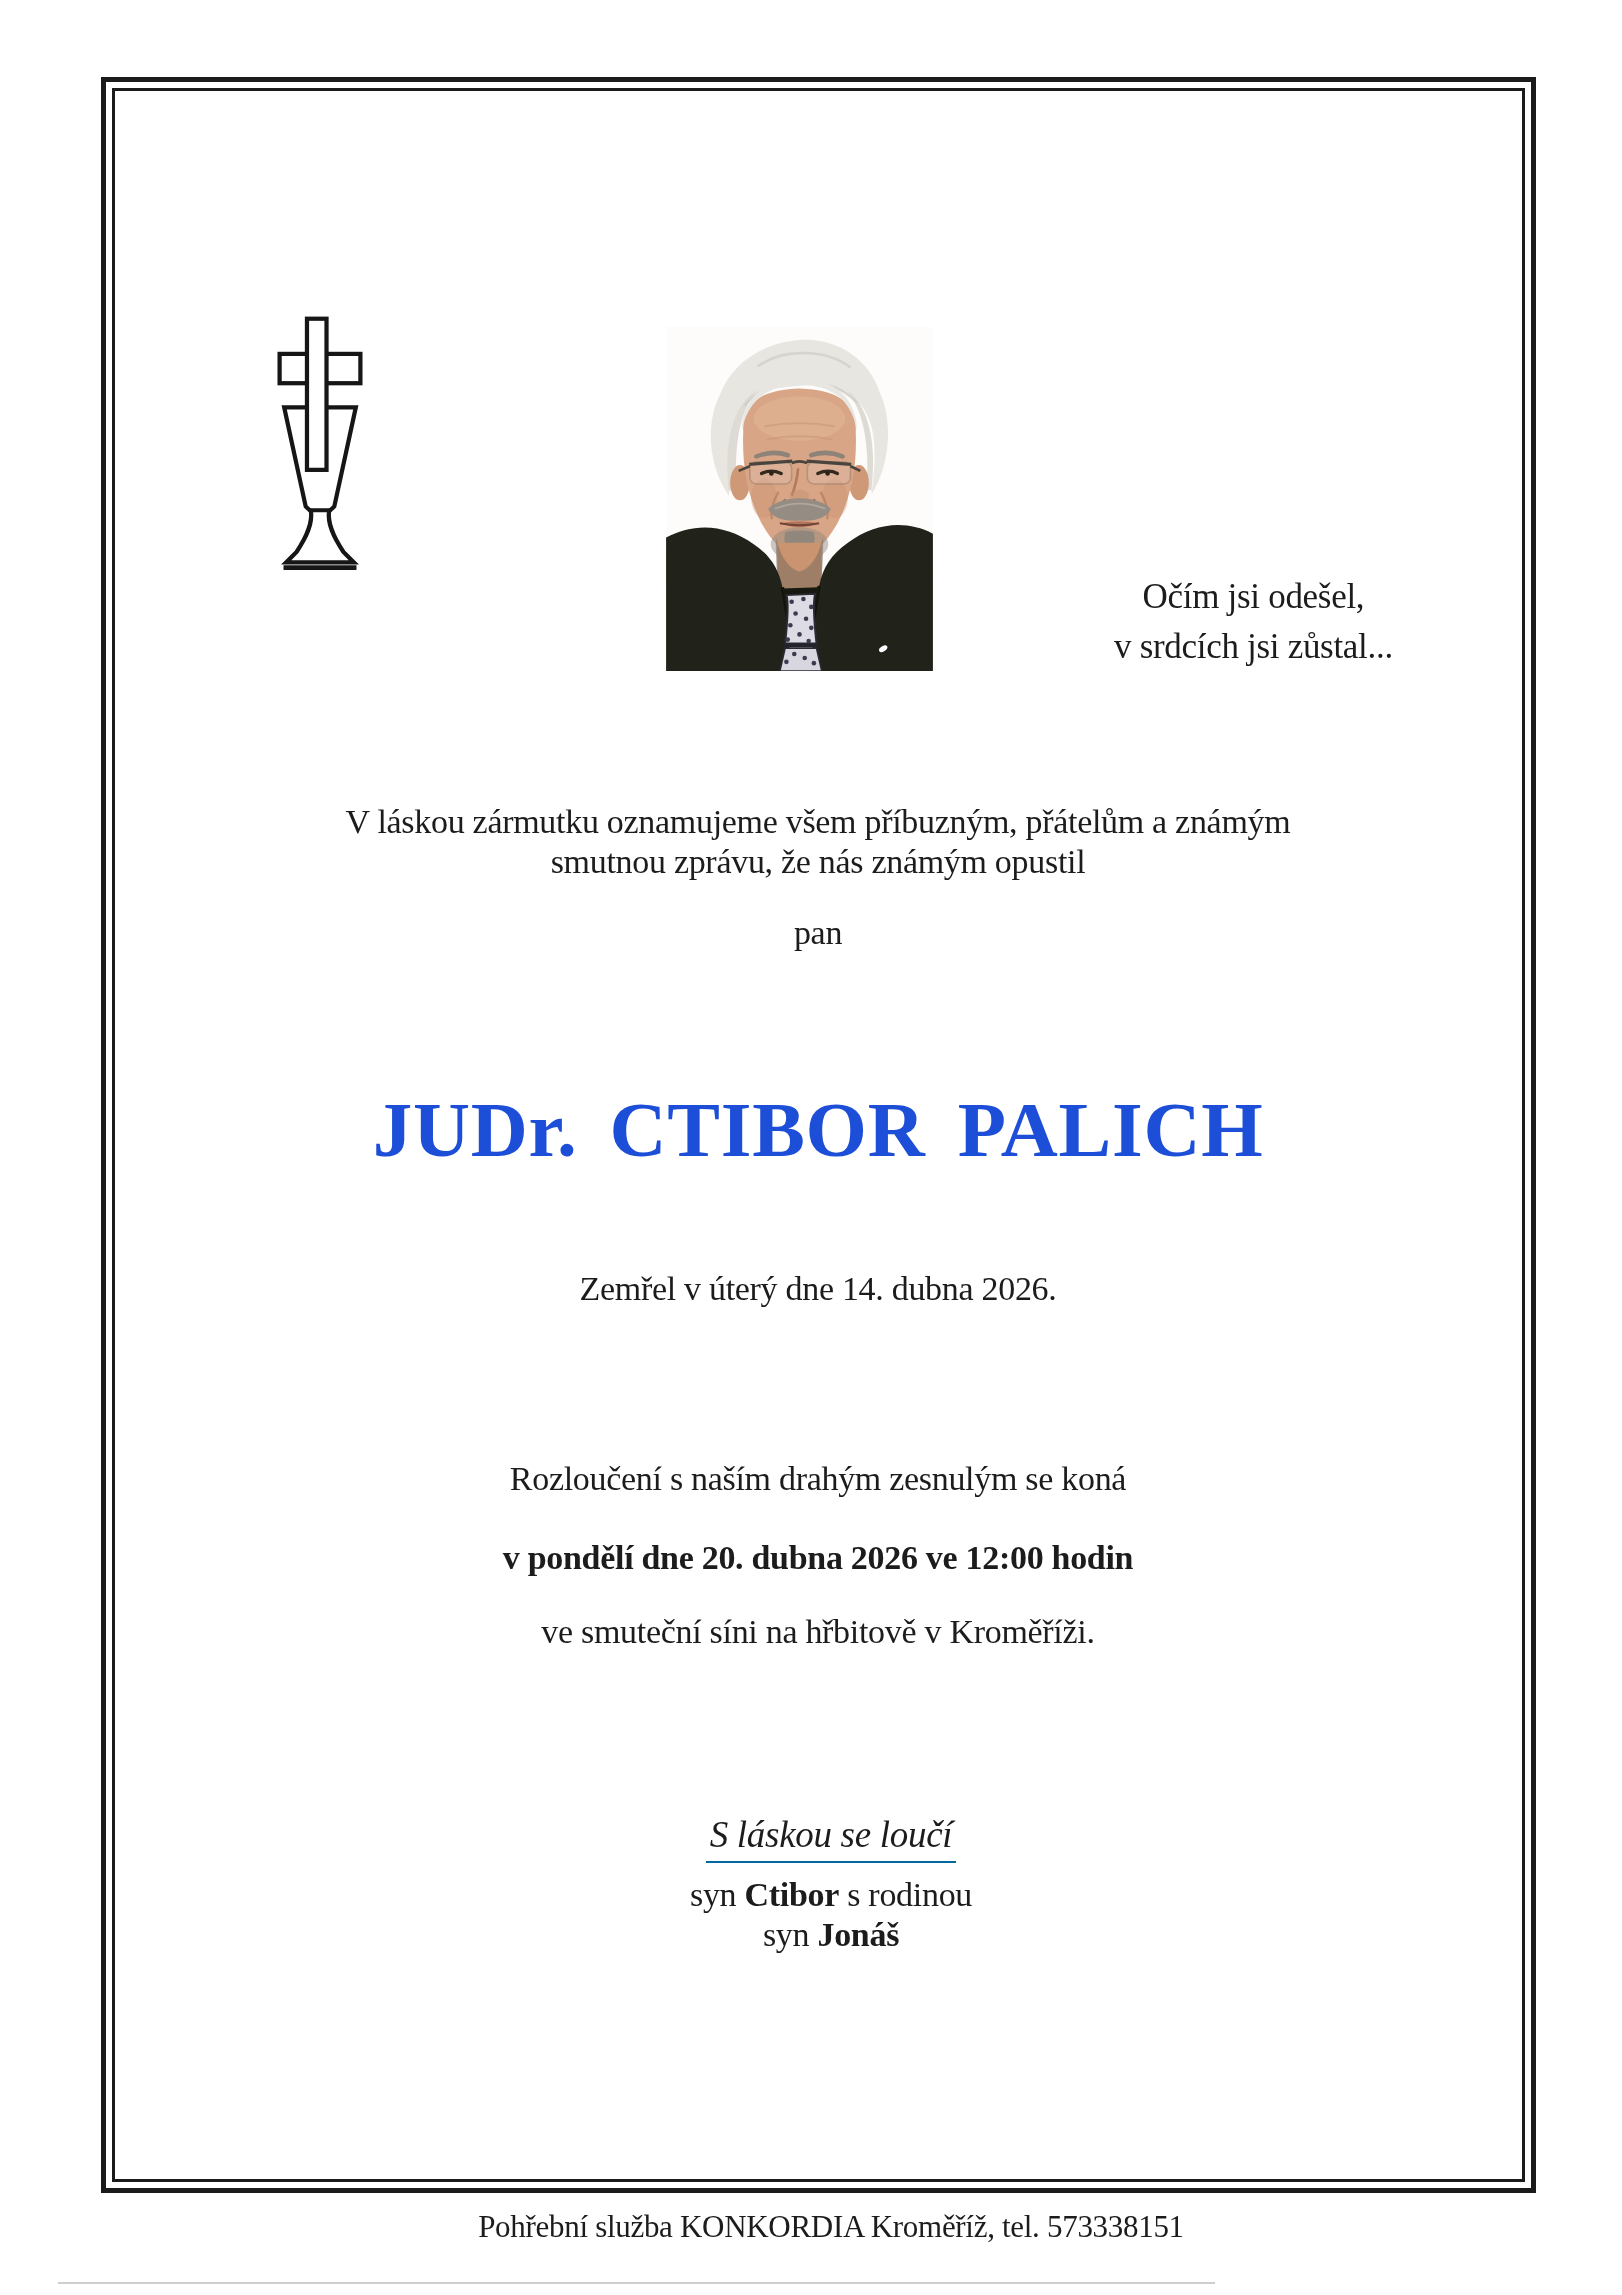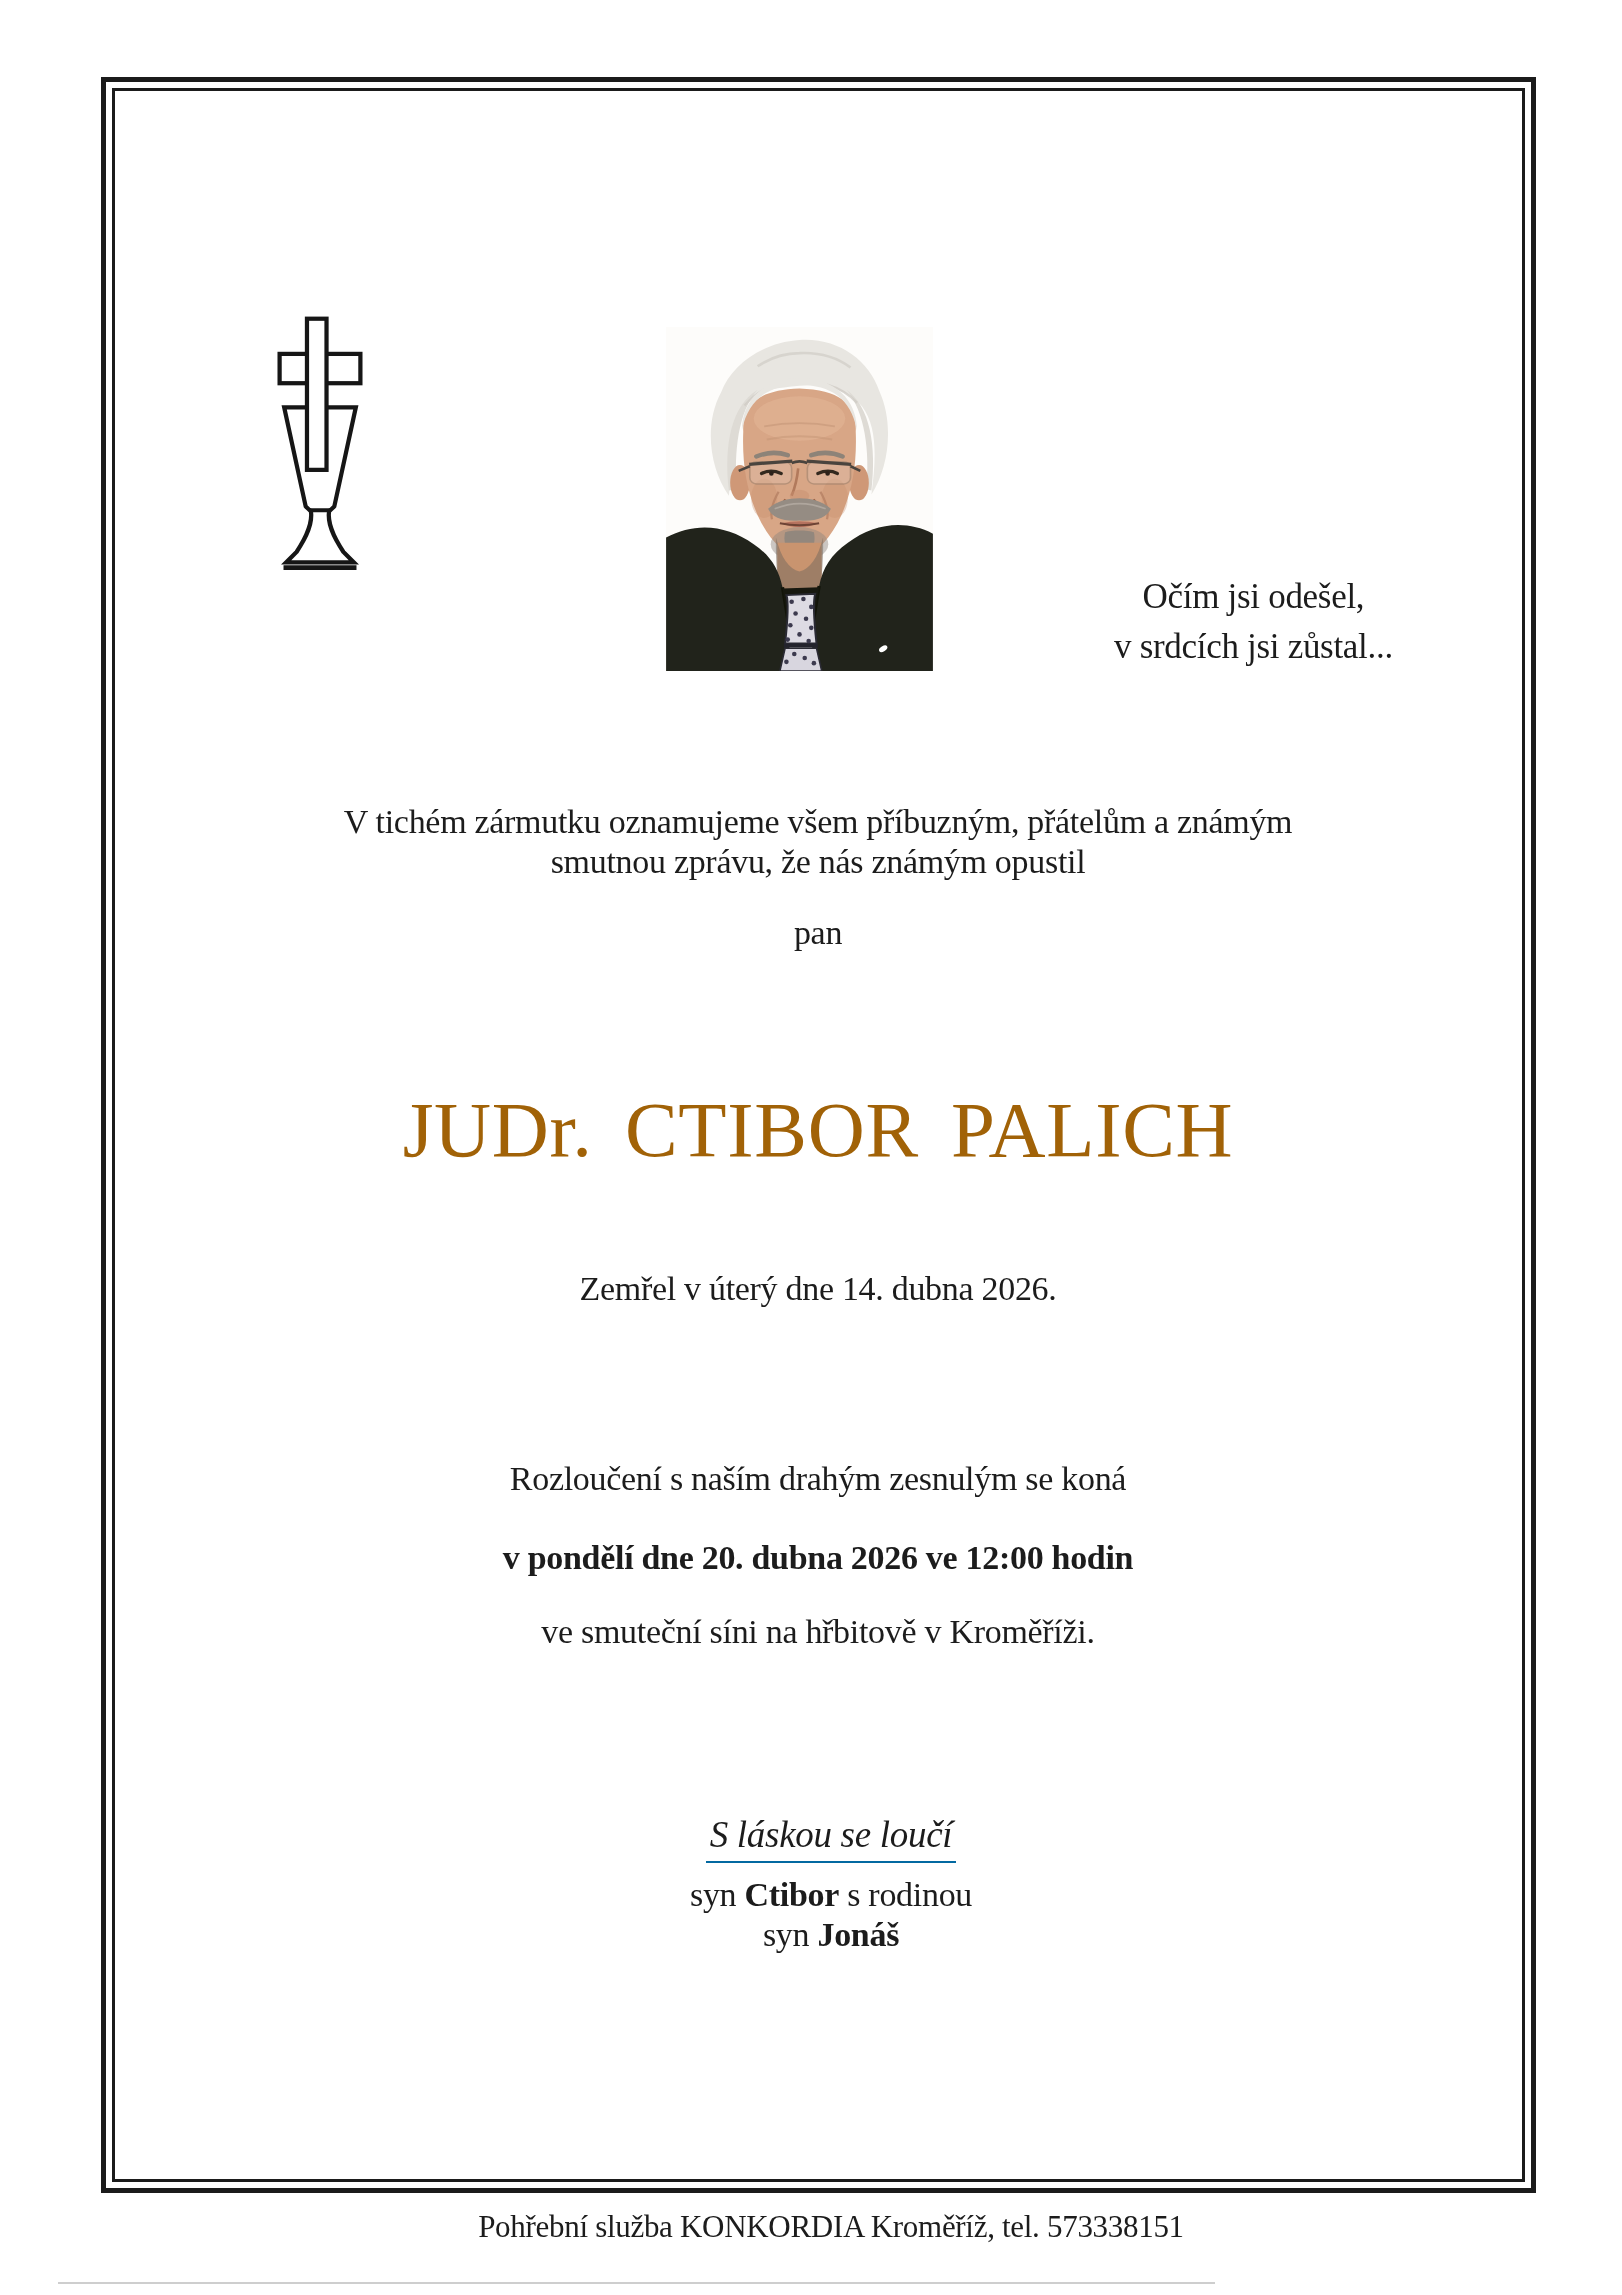--- a/index.html
+++ b/index.html
@@ -19,21 +19,21 @@
   
   .center-block{position:absolute;left:13px;right:0;text-align:center;}
   .center-block-r{position:absolute;left:39px;right:0;text-align:center;}
   .body-text{font-size:34px;line-height:40px;letter-spacing:-0.3px;}
   .quote{
     position:absolute;left:1114px;top:572px;
     font-size:35px;line-height:50px;letter-spacing:-0.3px;
     text-align:center;white-space:nowrap;
   }
   .name-text{
-    font-size:79px;line-height:85px;font-weight:normal;color:#a16207;
+    font-size:79px;line-height:85px;font-weight:bold;color:#1d4ed8;
     word-spacing:11.8px;letter-spacing:0.7px;white-space:nowrap;
   }
   .bold{font-weight:bold;}
   .heading-it{
     font-size:37px;line-height:42px;font-style:italic;letter-spacing:-0.3px;
   }
   .heading-it .ul{
     display:inline-block;border-bottom:2px solid #0369a1;padding:0 3.9px 5.2px 3.9px;
   }
   .footer-text{font-size:31px;line-height:37px;letter-spacing:-0.3px;}
@@ -184,21 +184,21 @@
     </g>
   </svg>
 </div>
 
 <div class="quote">
   <div>Očím jsi odešel,</div>
   <div>v srdcích jsi zůstal...</div>
 </div>
 
 <div class="center-block body-text" style="top:802px;">
-  <div>V tichém zármutku oznamujeme všem příbuzným, přátelům a známým</div>
+  <div>V láskou zármutku oznamujeme všem příbuzným, přátelům a známým</div>
   <div>smutnou zprávu, že nás známým opustil</div>
 </div>
 
 <div class="center-block body-text" style="top:913px;">
   <span>pan</span>
 </div>
 
 <div class="center-block name-text" style="top:1087px;">
   <span>JUDr. CTIBOR PALICH</span>
 </div>

